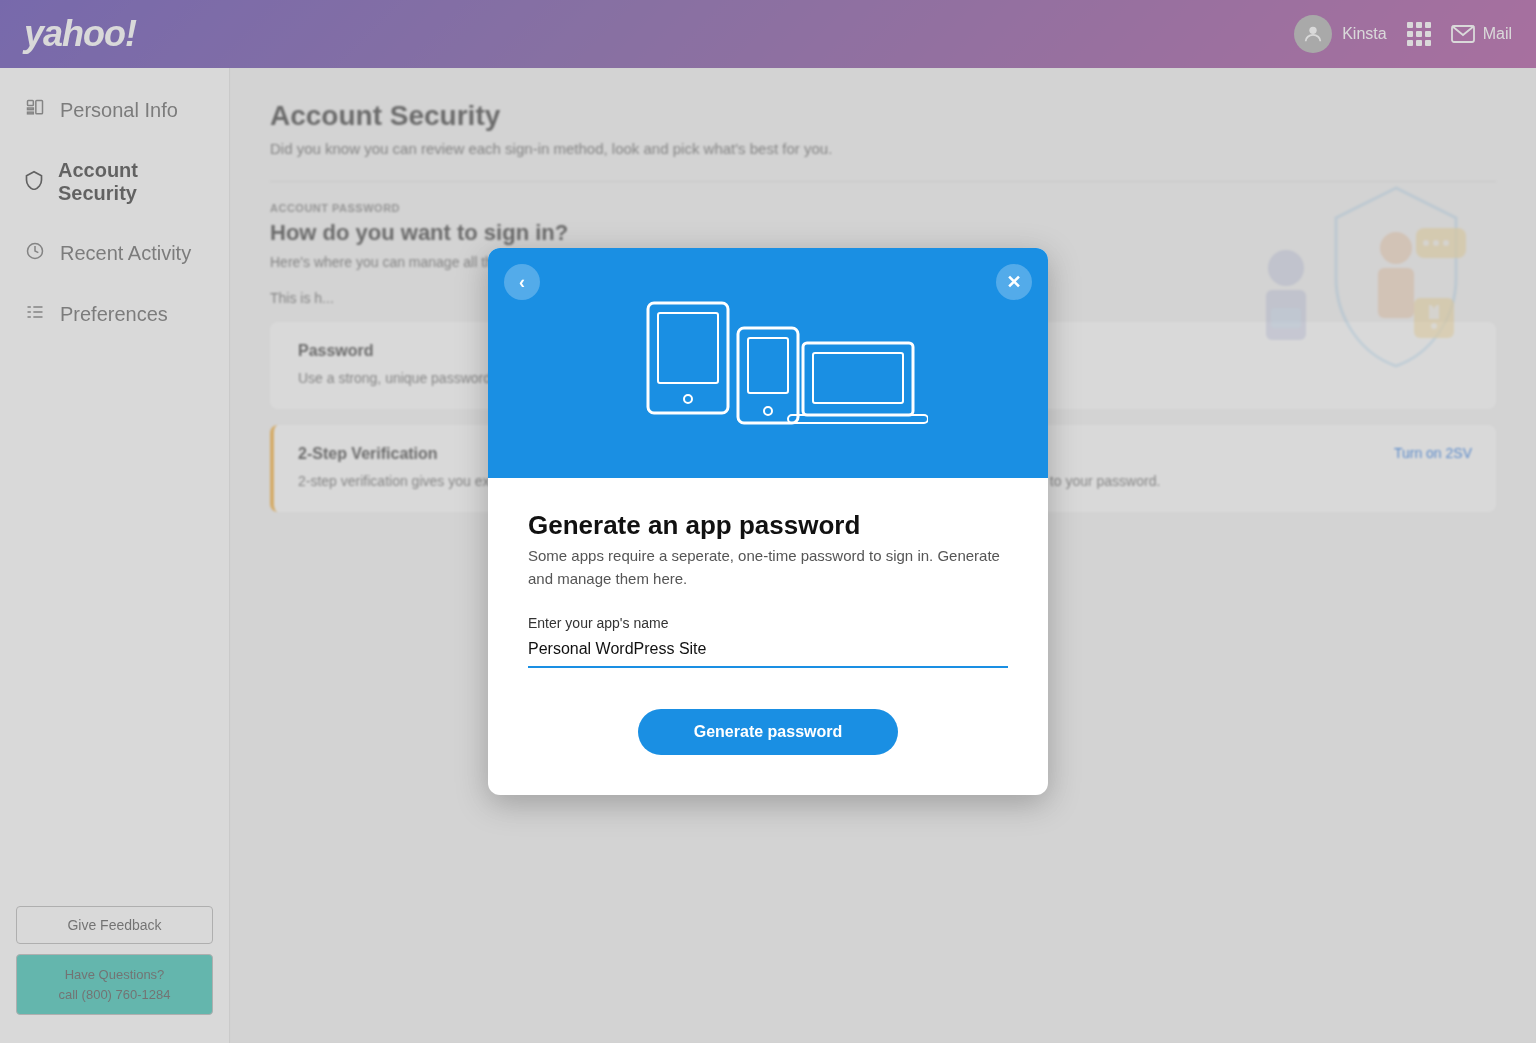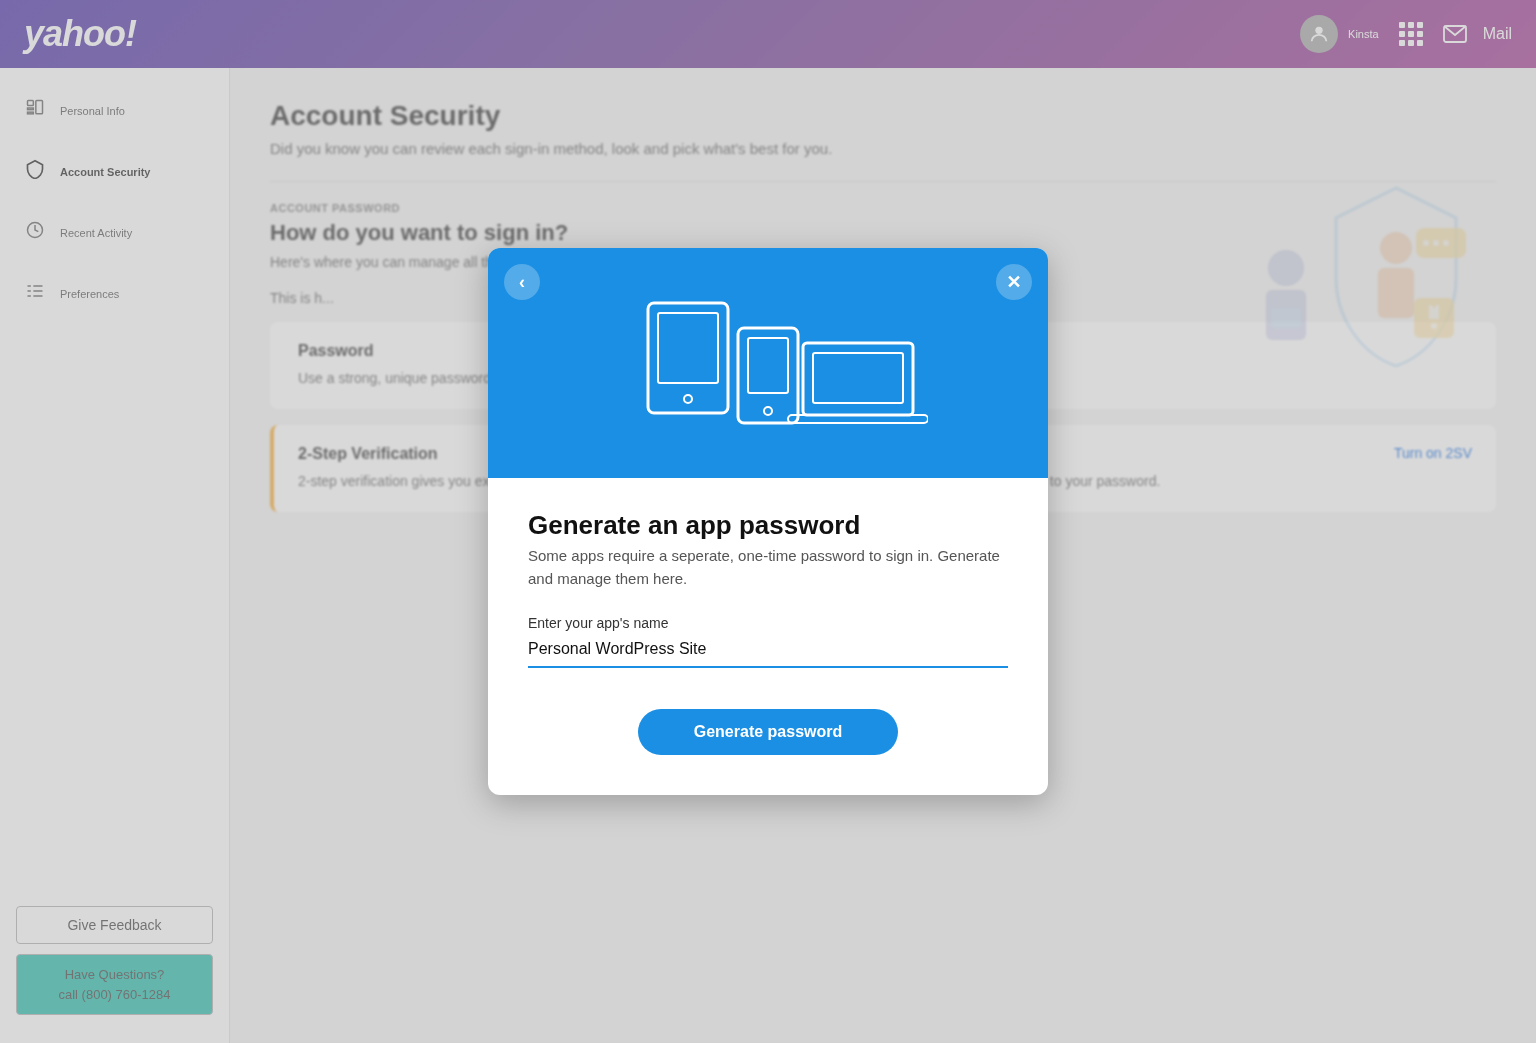--- a/index.html
+++ b/index.html
@@ -40,39 +40,39 @@
       border-radius: 50%;
       background: #9e9e9e;
       display: flex;
       align-items: center;
       justify-content: center;
       color: white;
       font-size: 18px;
     }
     .header-username {
       color: white;
-      font-size: 11px;
+      font-size: 16px;
     }
     .header-grid-icon {
       color: white;
       font-size: 18px;
       display: grid;
       grid-template-columns: repeat(3, 6px);
       gap: 3px;
     }
     .grid-dot {
       width: 6px;
       height: 6px;
       background: white;
       border-radius: 1px;
     }
     .header-mail {
       display: flex;
       align-items: center;
-      gap: 16px;
+      gap: 8px;
       color: white;
       font-size: 16px;
     }
 
     
     .main-layout {
       display: flex;
       height: calc(1043px - 68px);
     }
 
@@ -87,21 +87,21 @@
       position: relative;
       z-index: 5;
     }
     .sidebar-item {
       display: flex;
       align-items: center;
       gap: 14px;
       padding: 18px 24px;
       cursor: pointer;
       color: #444;
-      font-size: 11px;
+      font-size: 20px;
     }
     .sidebar-item.active {
       font-weight: 700;
       color: #111;
     }
     .sidebar-icon {
       font-size: 18px;
       color: #555;
       width: 22px;
       text-align: center;

